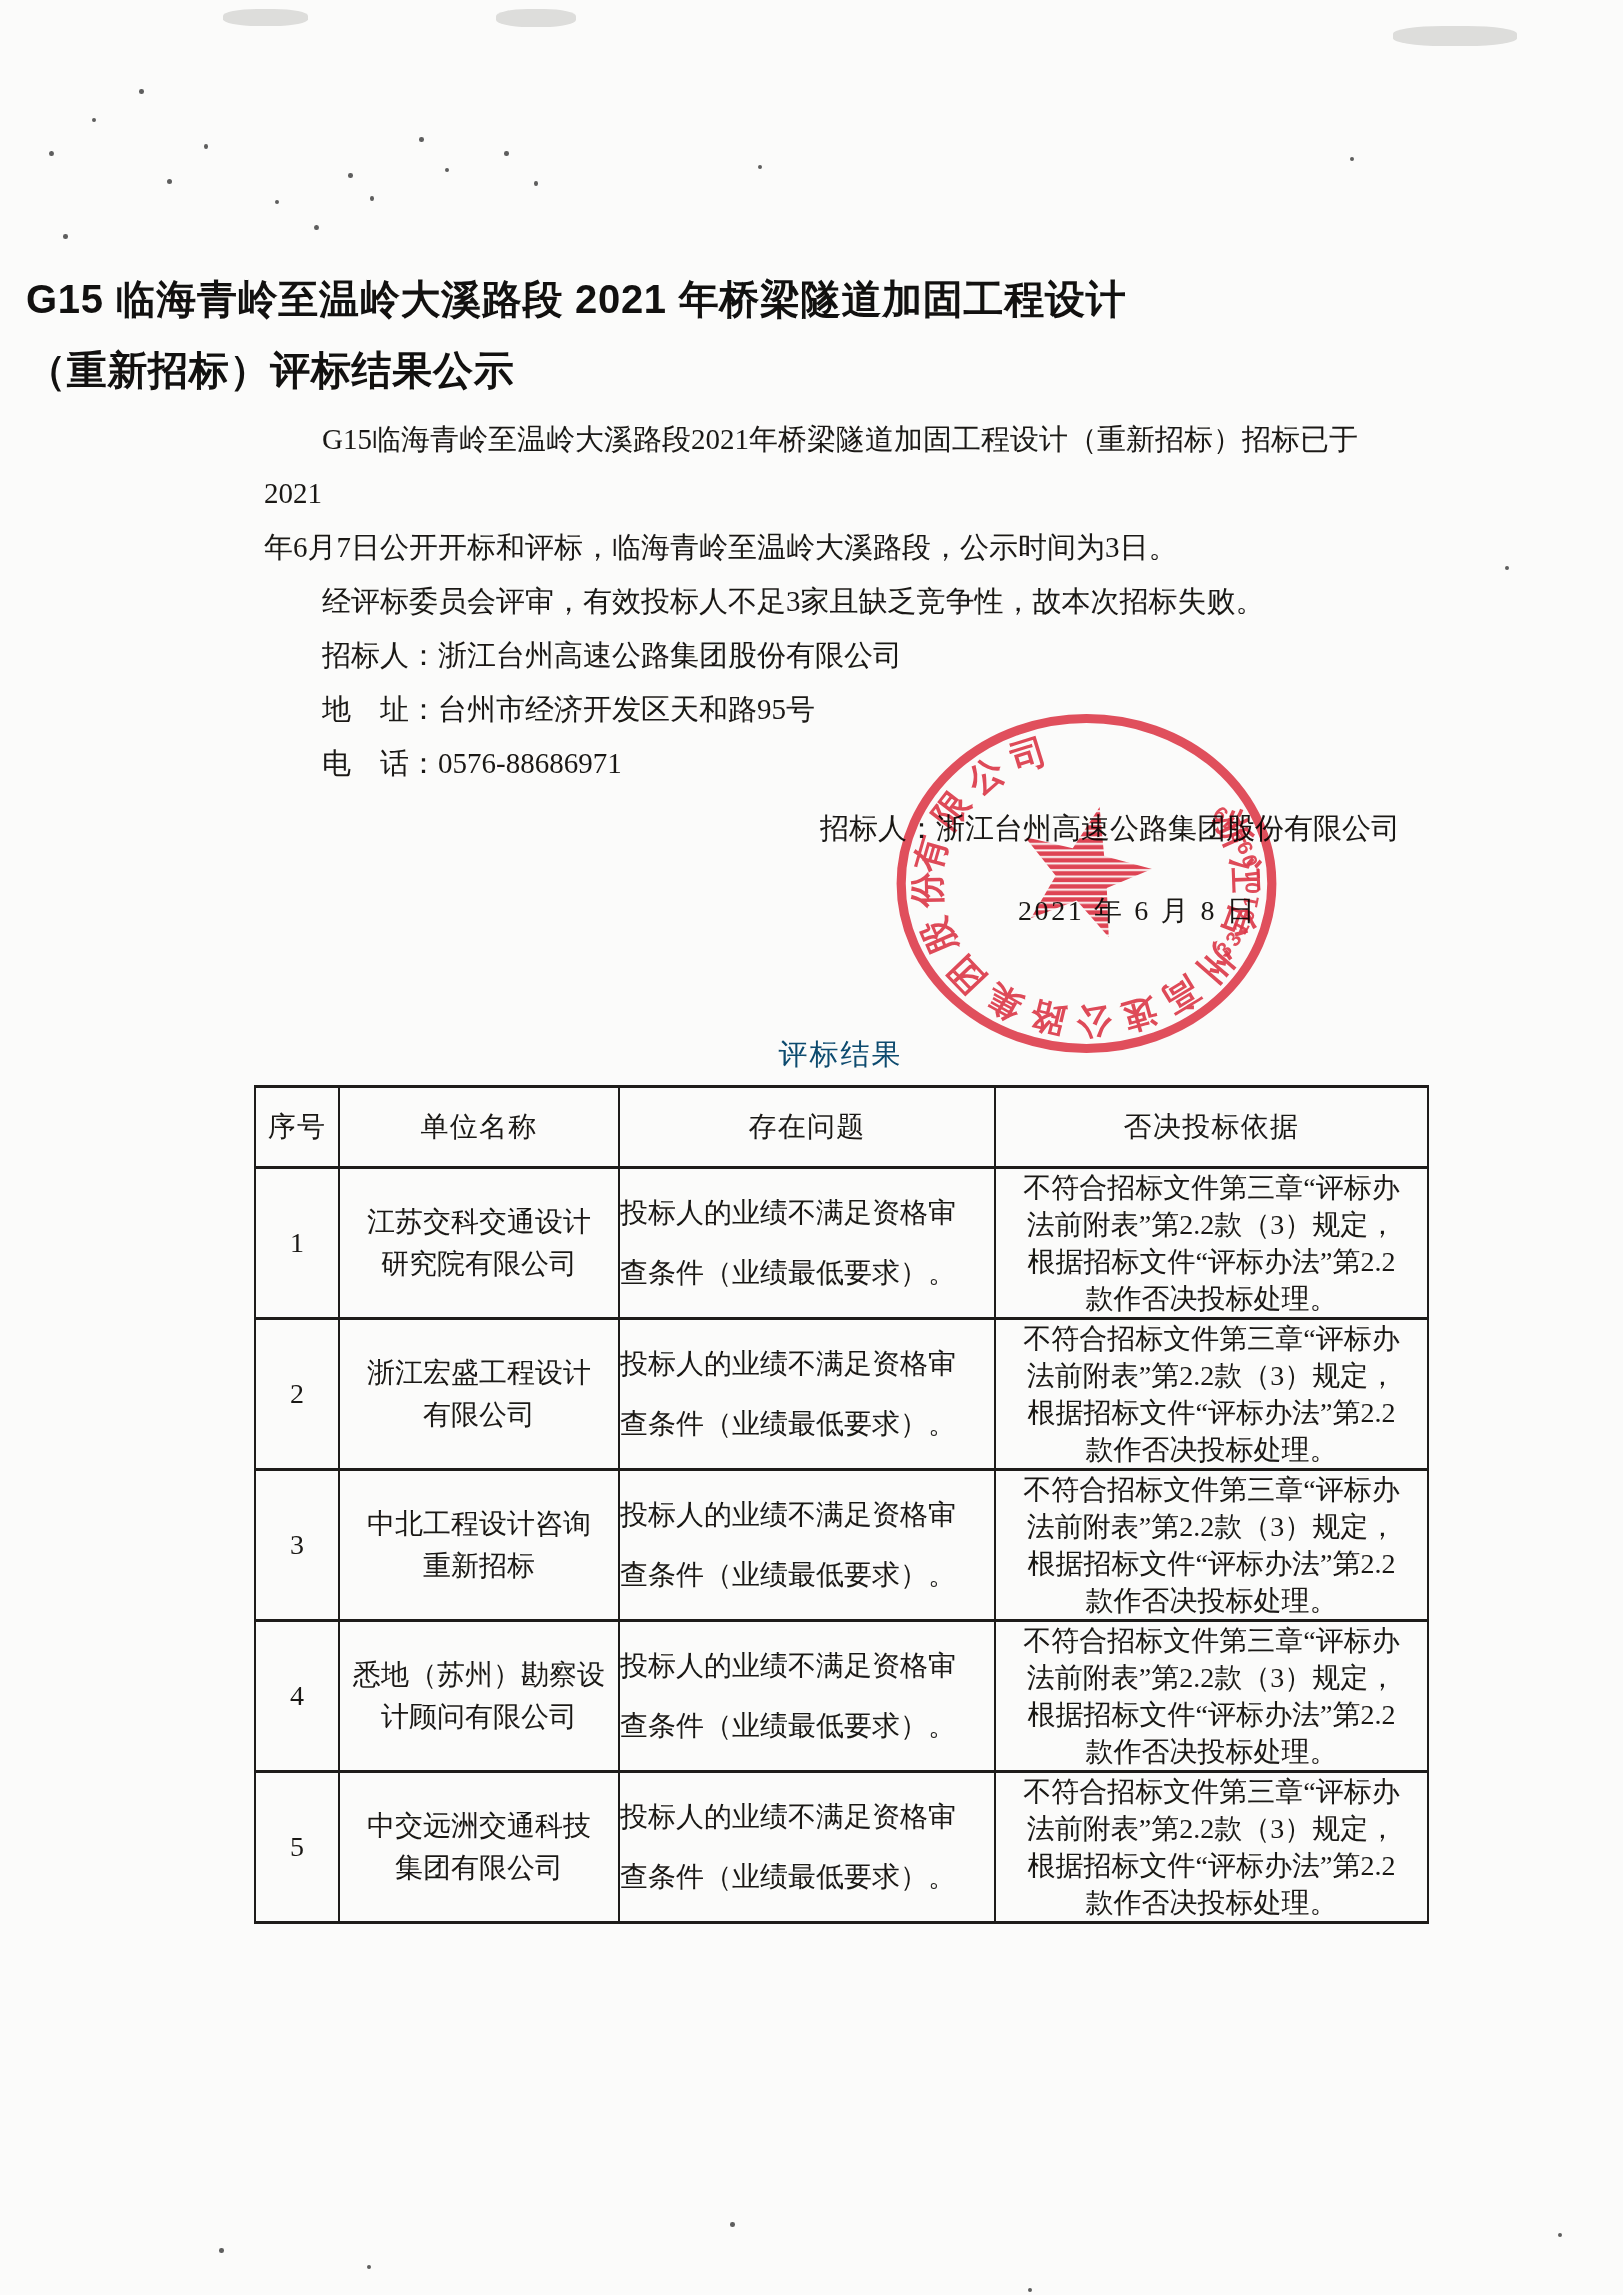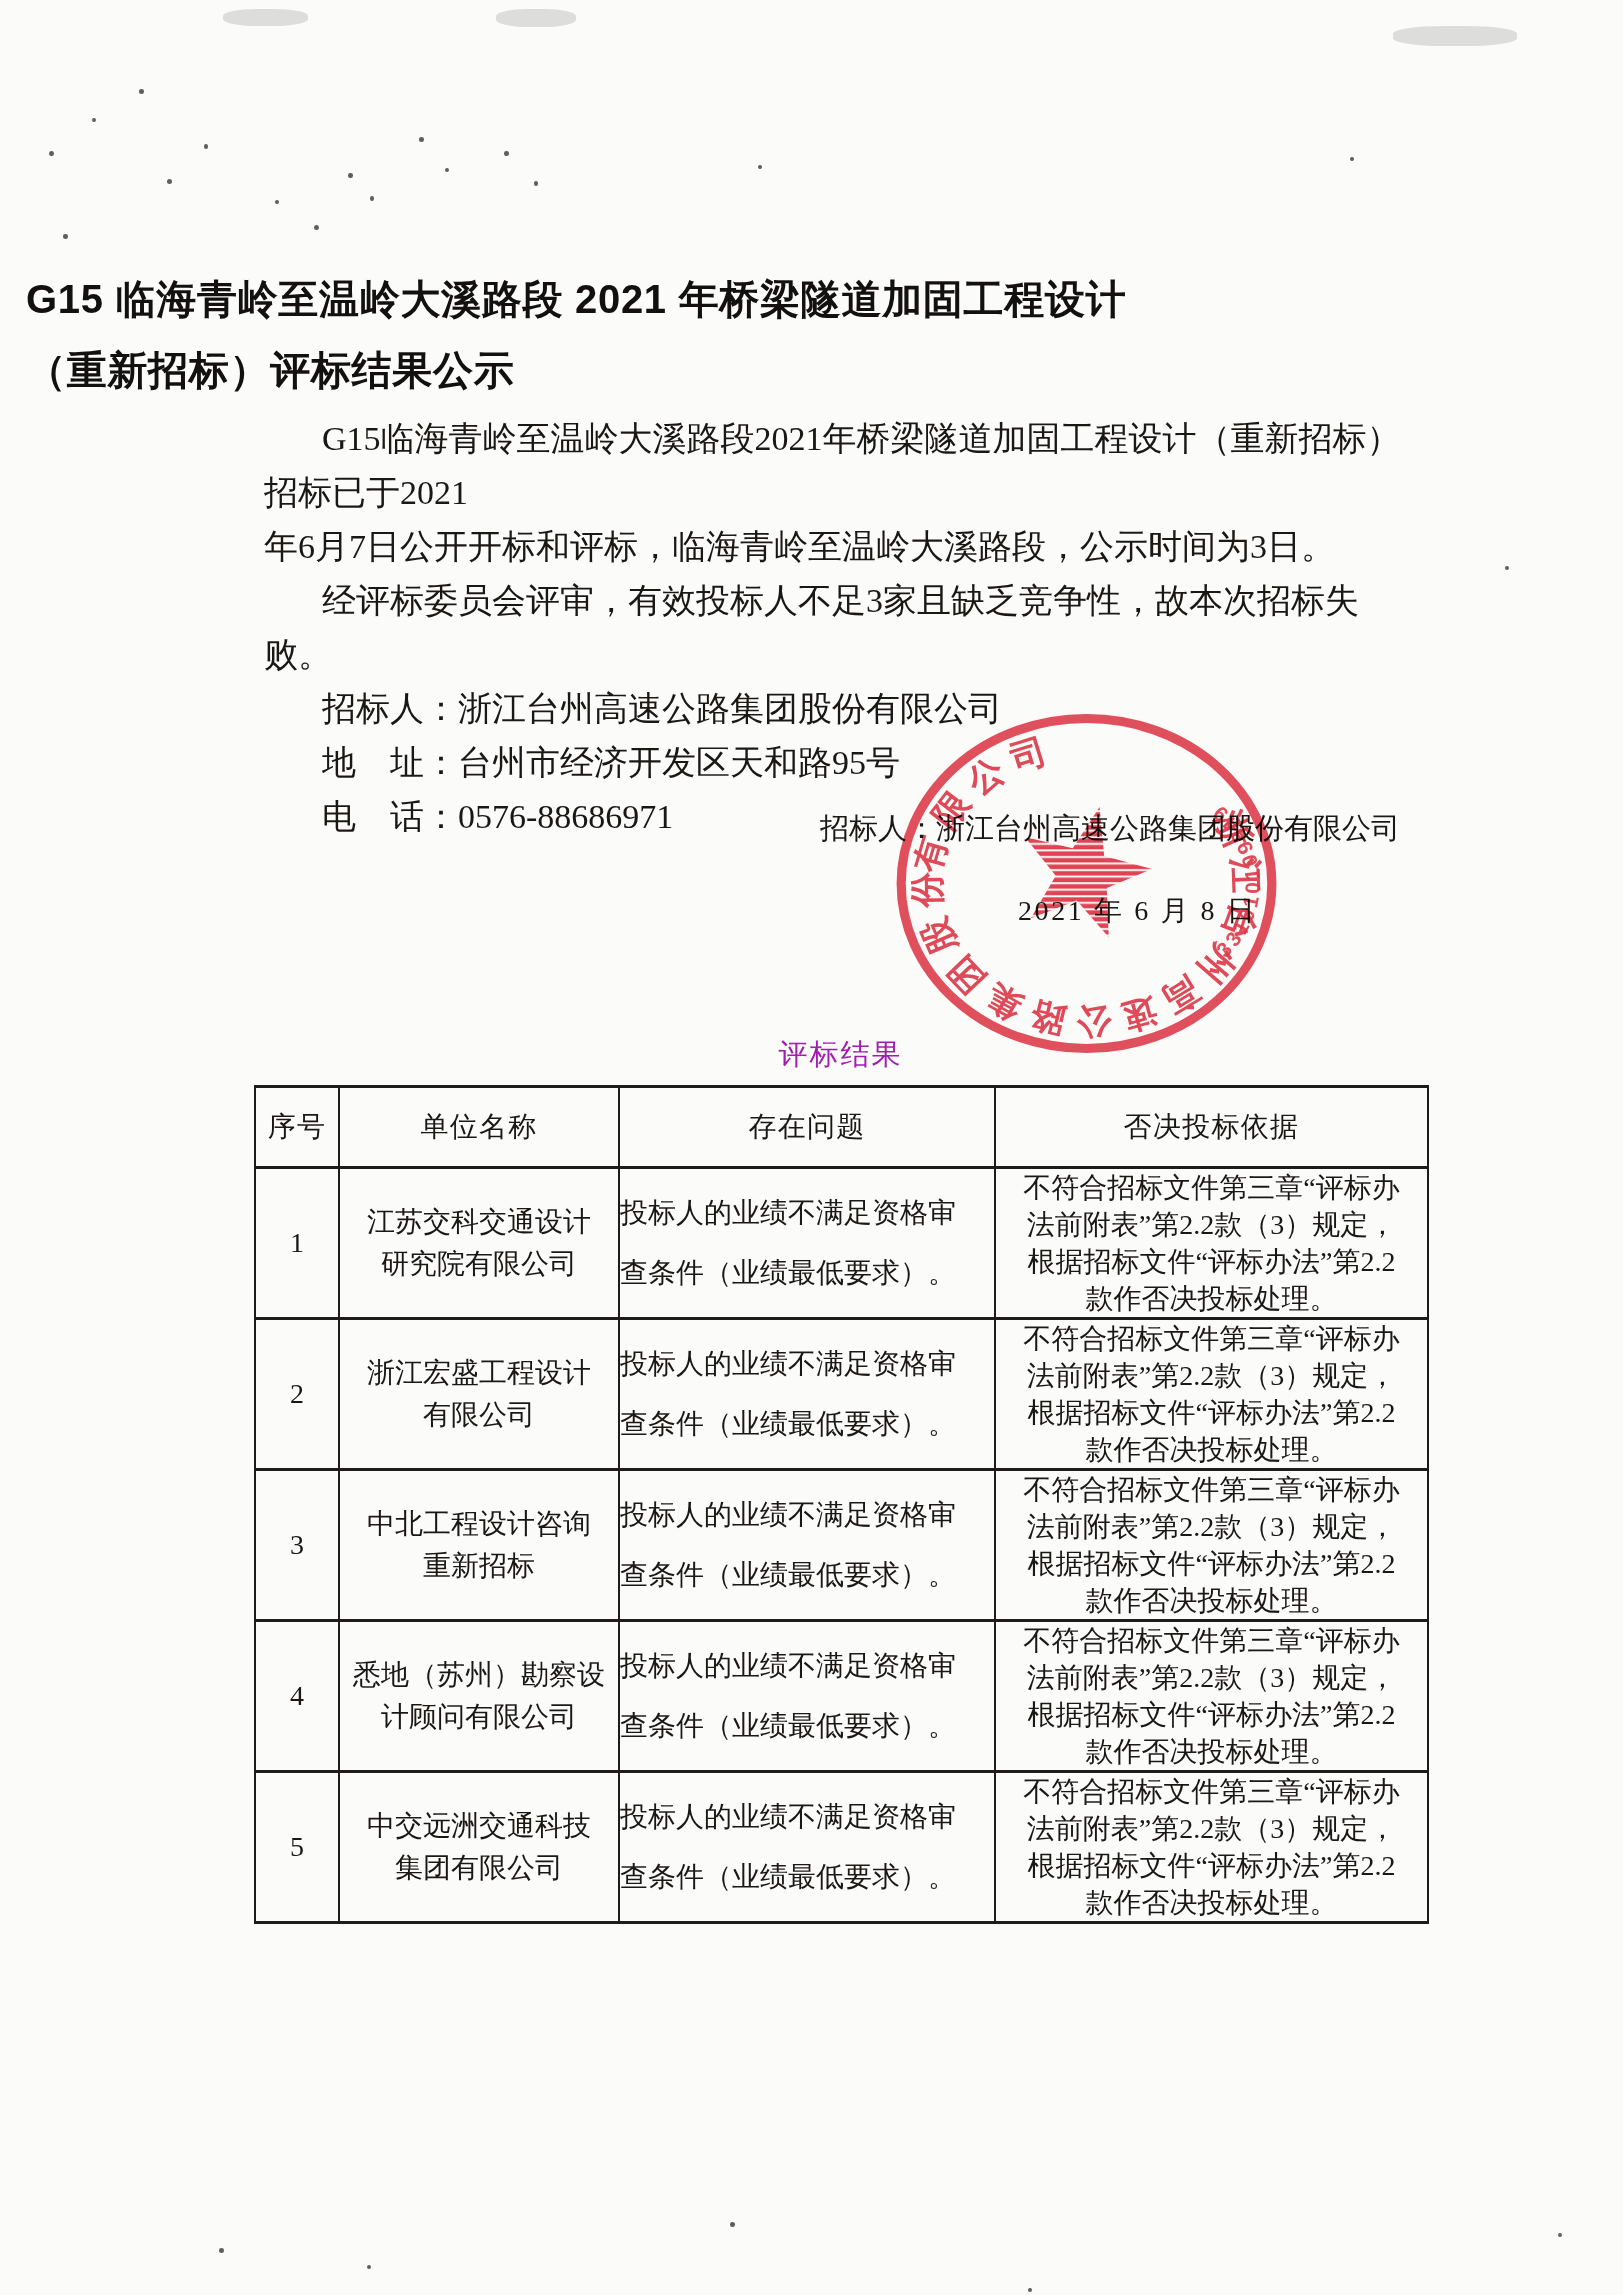--- a/index.html
+++ b/index.html
@@ -16,35 +16,35 @@
   .smudge{position:absolute;background:#b9b9b6;opacity:.45;border-radius:40%;filter:blur(0.7px);}
   
   .title-block{
     position:absolute;left:26px;top:264px;width:1597px;
     text-align:left;font-family:"Liberation Sans","DejaVu Sans",sans-serif;
     font-weight:bold;font-size:40px;line-height:71px;letter-spacing:0.7px;color:#121110;
   }
   
   .body-block{
     position:absolute;left:264px;top:412px;width:1142px;
-    font-size:34px;line-height:54px;color:#1a1815;
+    font-size:29px;line-height:54px;color:#1a1815;
   }
   .body-block .indent{text-indent:58px;}
   
   .sig-line{position:absolute;left:820px;top:809px;font-size:29px;color:#1a1815;white-space:nowrap;}
   .date-line{position:absolute;left:1018px;top:892px;font-size:28px;color:#1a1815;white-space:nowrap;letter-spacing:2.6px;}
   
   .stamp{
     position:absolute;left:892px;top:708px;width:389px;height:351px;
     mix-blend-mode:multiply;opacity:.93;pointer-events:none;
   }
   
   .table-title{
     position:absolute;left:254px;top:1035px;width:1173px;
-    text-align:center;font-size:29px;color:#a21caf;letter-spacing:2px;
+    text-align:center;font-size:29px;color:#0c4a6e;letter-spacing:2px;
   }
   table.results{
     position:absolute;left:254px;top:1085px;width:1174px;
     border-collapse:collapse;table-layout:fixed;
     font-size:28px;color:#1a1815;
   }
   table.results col.c1{width:84px;}
   table.results col.c2{width:280px;}
   table.results col.c3{width:376px;}
   table.results col.c4{width:433px;}

